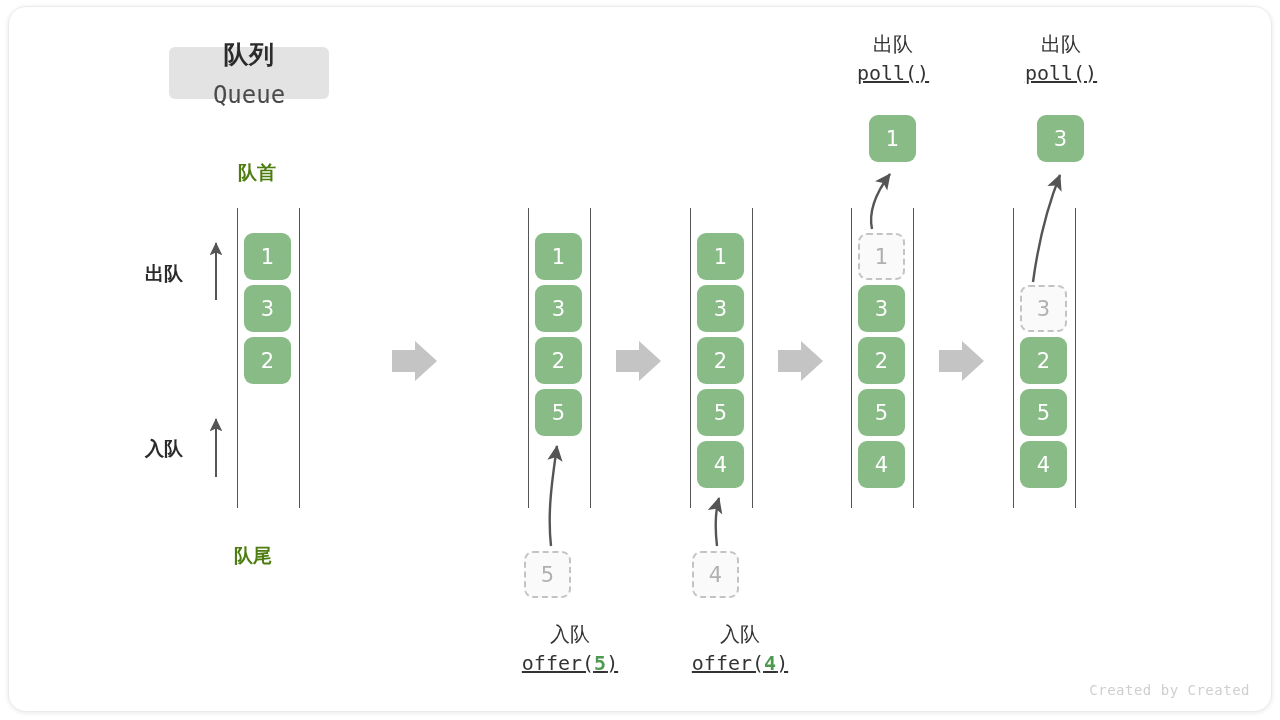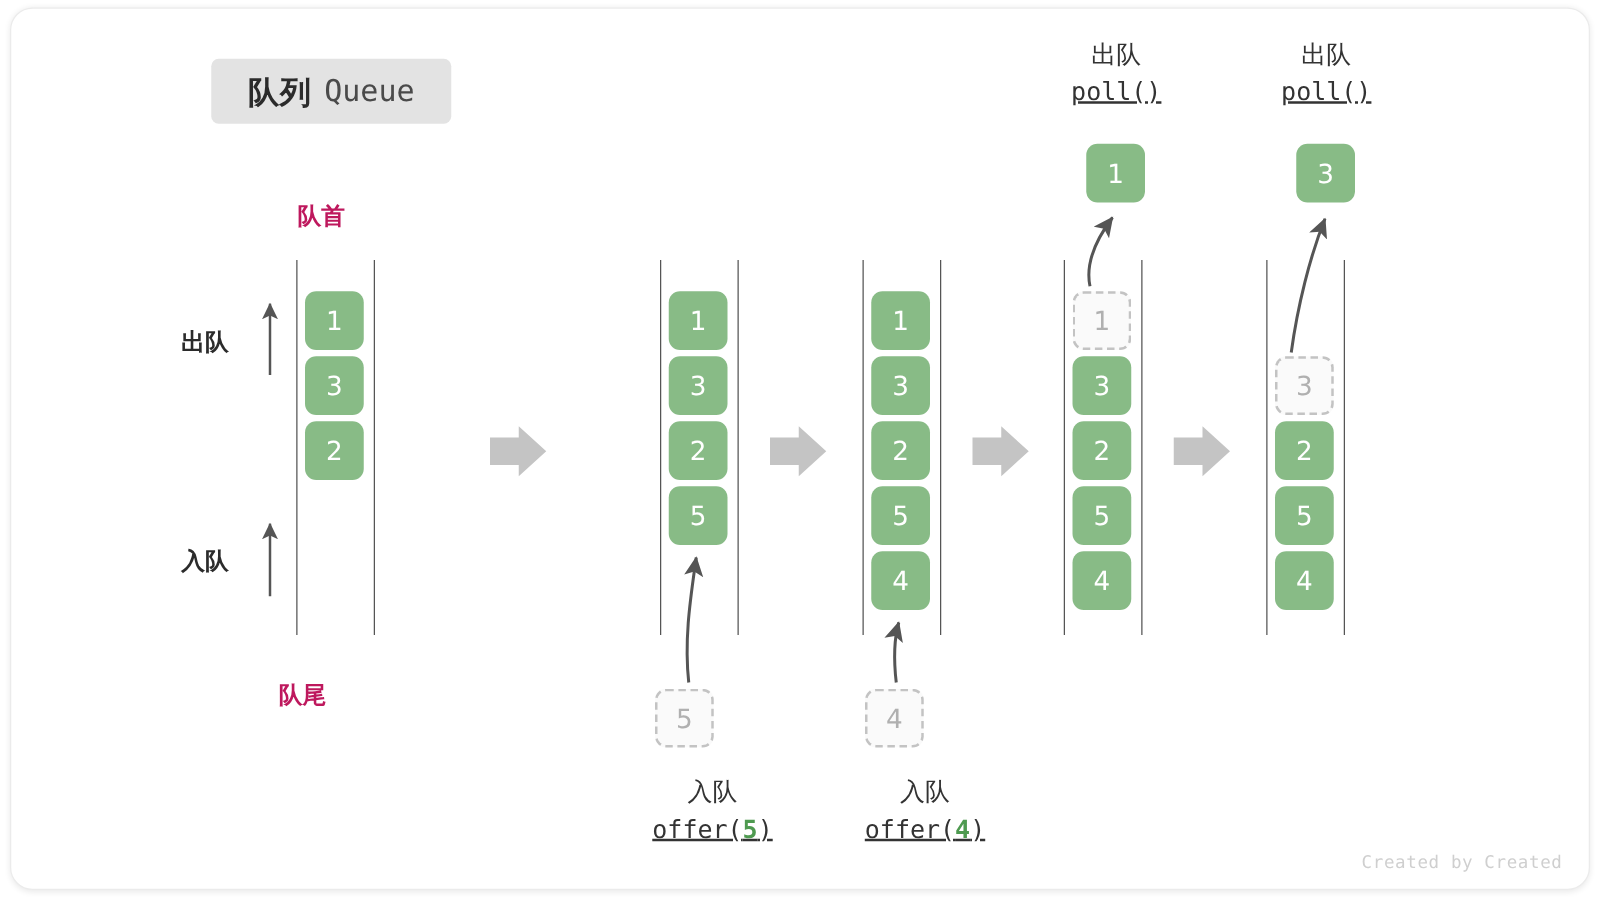--- a/index.html
+++ b/index.html
@@ -35,46 +35,47 @@
     position: absolute;
     left: 0; top: 0;
     width: 1280px;
     height: 720px;
   }
   
   .title-badge {
     position: absolute;
     left: 169px;
     top: 47px;
-    width: 192px;
+    width: 160px;
     height: 52px;
     background: #e3e3e3;
     border-radius: 6px;
     display: flex;
     align-items: center;
     justify-content: center;
     gap: 10px;
+    flex-direction: column;
   }
   .title-cn {
     font-size: 25px;
     font-weight: bold;
     color: #2b2b2b;
     letter-spacing: 0.5px;
   }
   .title-en {
     font-family: "DejaVu Sans Mono", "Liberation Mono", monospace;
     font-size: 24px;
     color: #4a4a4a;
   }
   
   .head-label {
     position: absolute;
     font-size: 19px;
     font-weight: bold;
-    color: #be185d;
+    color: #4d7c0f;
     white-space: nowrap;
   }
   .side-label {
     position: absolute;
     font-size: 19px;
     font-weight: bold;
     color: #2b2b2b;
     white-space: nowrap;
   }
   .op-label {
@@ -140,21 +141,21 @@
 
 <div id="canvas">
   <div class="card"></div>
 
   <div class="title-badge">
     <span class="title-cn">队列</span>
     <span class="title-en">Queue</span>
   </div>
 
   <div class="head-label" style="left:238px; top:160px;">队首</div>
-  <div class="head-label" style="left:223px; top:543px;">队尾</div>
+  <div class="head-label" style="left:234px; top:543px;">队尾</div>
   <div class="side-label" style="left:145px; top:261px;">出队</div>
   <div class="side-label" style="left:145px; top:436px;">入队</div>
 
   <div class="op-label" style="left:512px; top:620px; width:116px;">
     <span class="op-cn">入队</span>
     <span class="op-code">offer(<span class="arg">5</span>)</span>
   </div>
   <div class="op-label" style="left:682px; top:620px; width:116px;">
     <span class="op-cn">入队</span>
     <span class="op-code">offer(<span class="arg">4</span>)</span>

